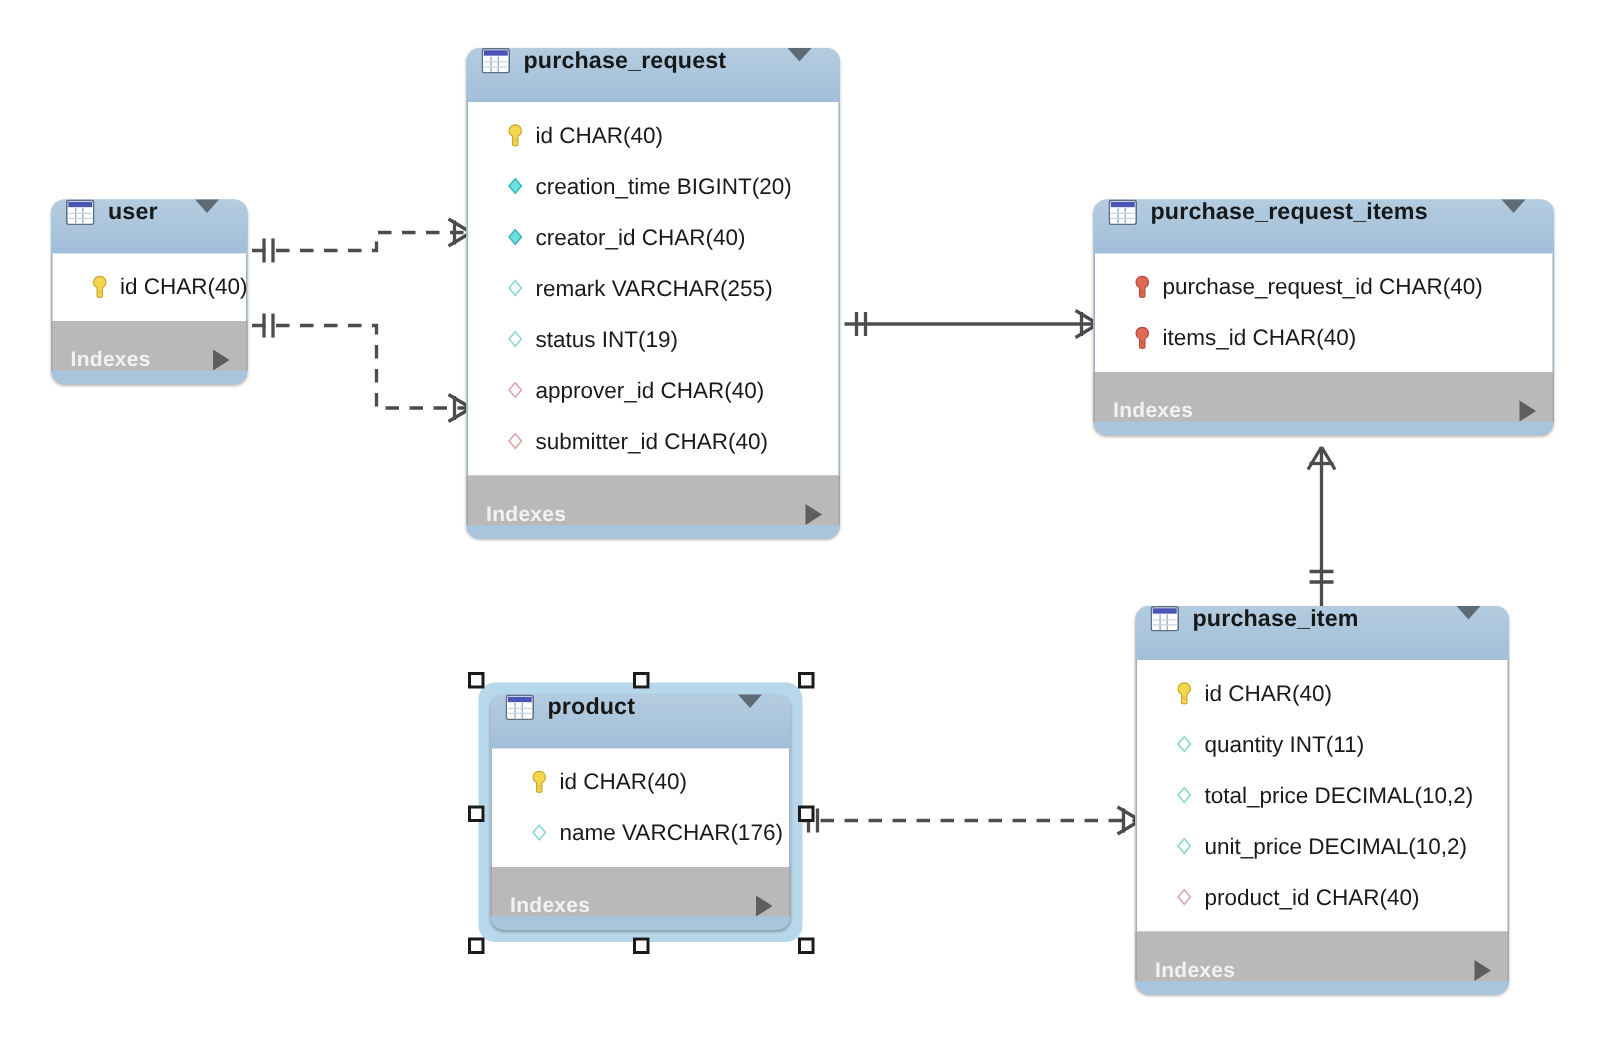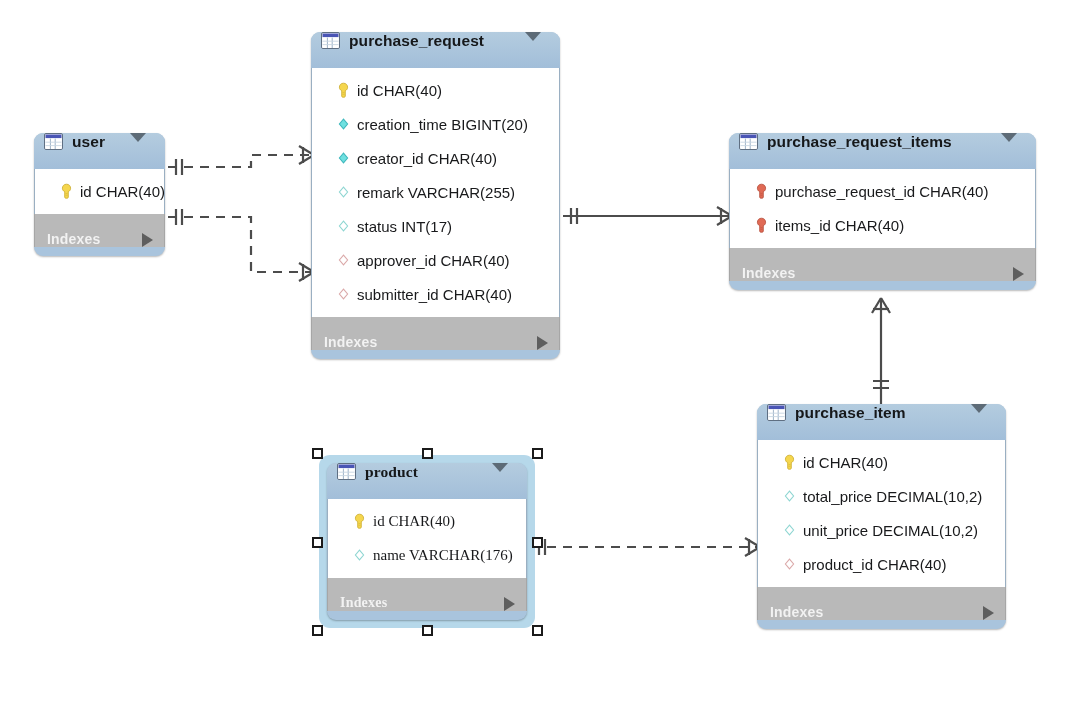--- a/index.html
+++ b/index.html
@@ -239,21 +239,21 @@
           <div class="field-row">
             <span class="glyph"><svg width="13" height="16" viewBox="0 0 13 16">
                 <path d="M6.5 3.2 L10.6 8.0 L6.5 12.8 L2.4 8.0 Z" fill="#ffffff" stroke="#8fd6d2" stroke-width="1.1"></path>
               </svg></span>
             <span class="field-label">remark VARCHAR(255)</span>
           </div>
           <div class="field-row">
             <span class="glyph"><svg width="13" height="16" viewBox="0 0 13 16">
                 <path d="M6.5 3.2 L10.6 8.0 L6.5 12.8 L2.4 8.0 Z" fill="#ffffff" stroke="#8fd6d2" stroke-width="1.1"></path>
               </svg></span>
-            <span class="field-label">status INT(17)</span>
+            <span class="field-label">status INT(19)</span>
           </div>
           <div class="field-row">
             <span class="glyph"><svg width="13" height="16" viewBox="0 0 13 16">
                 <path d="M6.5 3.2 L10.6 8.0 L6.5 12.8 L2.4 8.0 Z" fill="#ffffff" stroke="#dba9a9" stroke-width="1.1"></path>
               </svg></span>
             <span class="field-label">approver_id CHAR(40)</span>
           </div>
           <div class="field-row">
             <span class="glyph"><svg width="13" height="16" viewBox="0 0 13 16">
                 <path d="M6.5 3.2 L10.6 8.0 L6.5 12.8 L2.4 8.0 Z" fill="#ffffff" stroke="#dba9a9" stroke-width="1.1"></path>
@@ -316,41 +316,47 @@
             <span class="glyph"><svg width="13" height="16" viewBox="0 0 13 16">
                 <path d="M6.5 1.2 C3.9 1.2 2.4 3.1 2.4 5.2 C2.4 6.9 3.4 8.1 4.7 8.7 L4.7 14.2 C4.7 14.9 5.5 15.3 6.5 15.3 C7.5 15.3 8.3 14.9 8.3 14.2 L8.3 8.7 C9.6 8.1 10.6 6.9 10.6 5.2 C10.6 3.1 9.1 1.2 6.5 1.2 Z" fill="#f5d64e" stroke="#c9a92b" stroke-width="0.8"></path>
                 <path d="M5.6 10.6 H7.4 M5.6 12.3 H7.4" stroke="#c9a92b" stroke-width="0.7" opacity="0.65"></path>
               </svg></span>
             <span class="field-label">id CHAR(40)</span>
           </div>
           <div class="field-row">
             <span class="glyph"><svg width="13" height="16" viewBox="0 0 13 16">
                 <path d="M6.5 3.2 L10.6 8.0 L6.5 12.8 L2.4 8.0 Z" fill="#ffffff" stroke="#8fd6d2" stroke-width="1.1"></path>
               </svg></span>
+            <span class="field-label">quantity INT(11)</span>
+          </div>
+          <div class="field-row">
+            <span class="glyph"><svg width="13" height="16" viewBox="0 0 13 16">
+                <path d="M6.5 3.2 L10.6 8.0 L6.5 12.8 L2.4 8.0 Z" fill="#ffffff" stroke="#8fd6d2" stroke-width="1.1"></path>
+              </svg></span>
             <span class="field-label">total_price DECIMAL(10,2)</span>
           </div>
           <div class="field-row">
             <span class="glyph"><svg width="13" height="16" viewBox="0 0 13 16">
                 <path d="M6.5 3.2 L10.6 8.0 L6.5 12.8 L2.4 8.0 Z" fill="#ffffff" stroke="#8fd6d2" stroke-width="1.1"></path>
               </svg></span>
             <span class="field-label">unit_price DECIMAL(10,2)</span>
           </div>
           <div class="field-row">
             <span class="glyph"><svg width="13" height="16" viewBox="0 0 13 16">
                 <path d="M6.5 3.2 L10.6 8.0 L6.5 12.8 L2.4 8.0 Z" fill="#ffffff" stroke="#dba9a9" stroke-width="1.1"></path>
               </svg></span>
             <span class="field-label">product_id CHAR(40)</span>
           </div>
         </div>
         <div class="tb-indexes">
           <span class="idx-label">Indexes</span>
           <span class="caret-right"></span>
         </div>
       </div>
-      <div class="table-box" style="left: 327px; top: 463px; width: 200px; font-family: Liberation Serif, serif;">
+      <div class="table-box" style="left: 327px; top: 463px; width: 200px;">
         <div class="tb-header">
           <span class="tb-icon"><svg width="19" height="17" viewBox="0 0 19 17">
               <rect x="0.5" y="0.5" width="18" height="16" rx="1.5" fill="#f4f7fa" stroke="#5f6f82"></rect>
               <rect x="1.5" y="1.5" width="16" height="3.6" fill="#4a55b5"></rect>
               <rect x="1.5" y="5.6" width="16" height="10.4" fill="#ffffff"></rect>
               <path d="M6.4 5.6 V16 M11.2 5.6 V16" stroke="#9fb3c8" stroke-width="1"></path>
               <path d="M1.5 9.2 H17.5 M1.5 12.6 H17.5" stroke="#c6d5e2" stroke-width="0.9"></path>
             </svg></span>
           <span class="tb-title">product</span>
           <span class="caret-down"></span>

